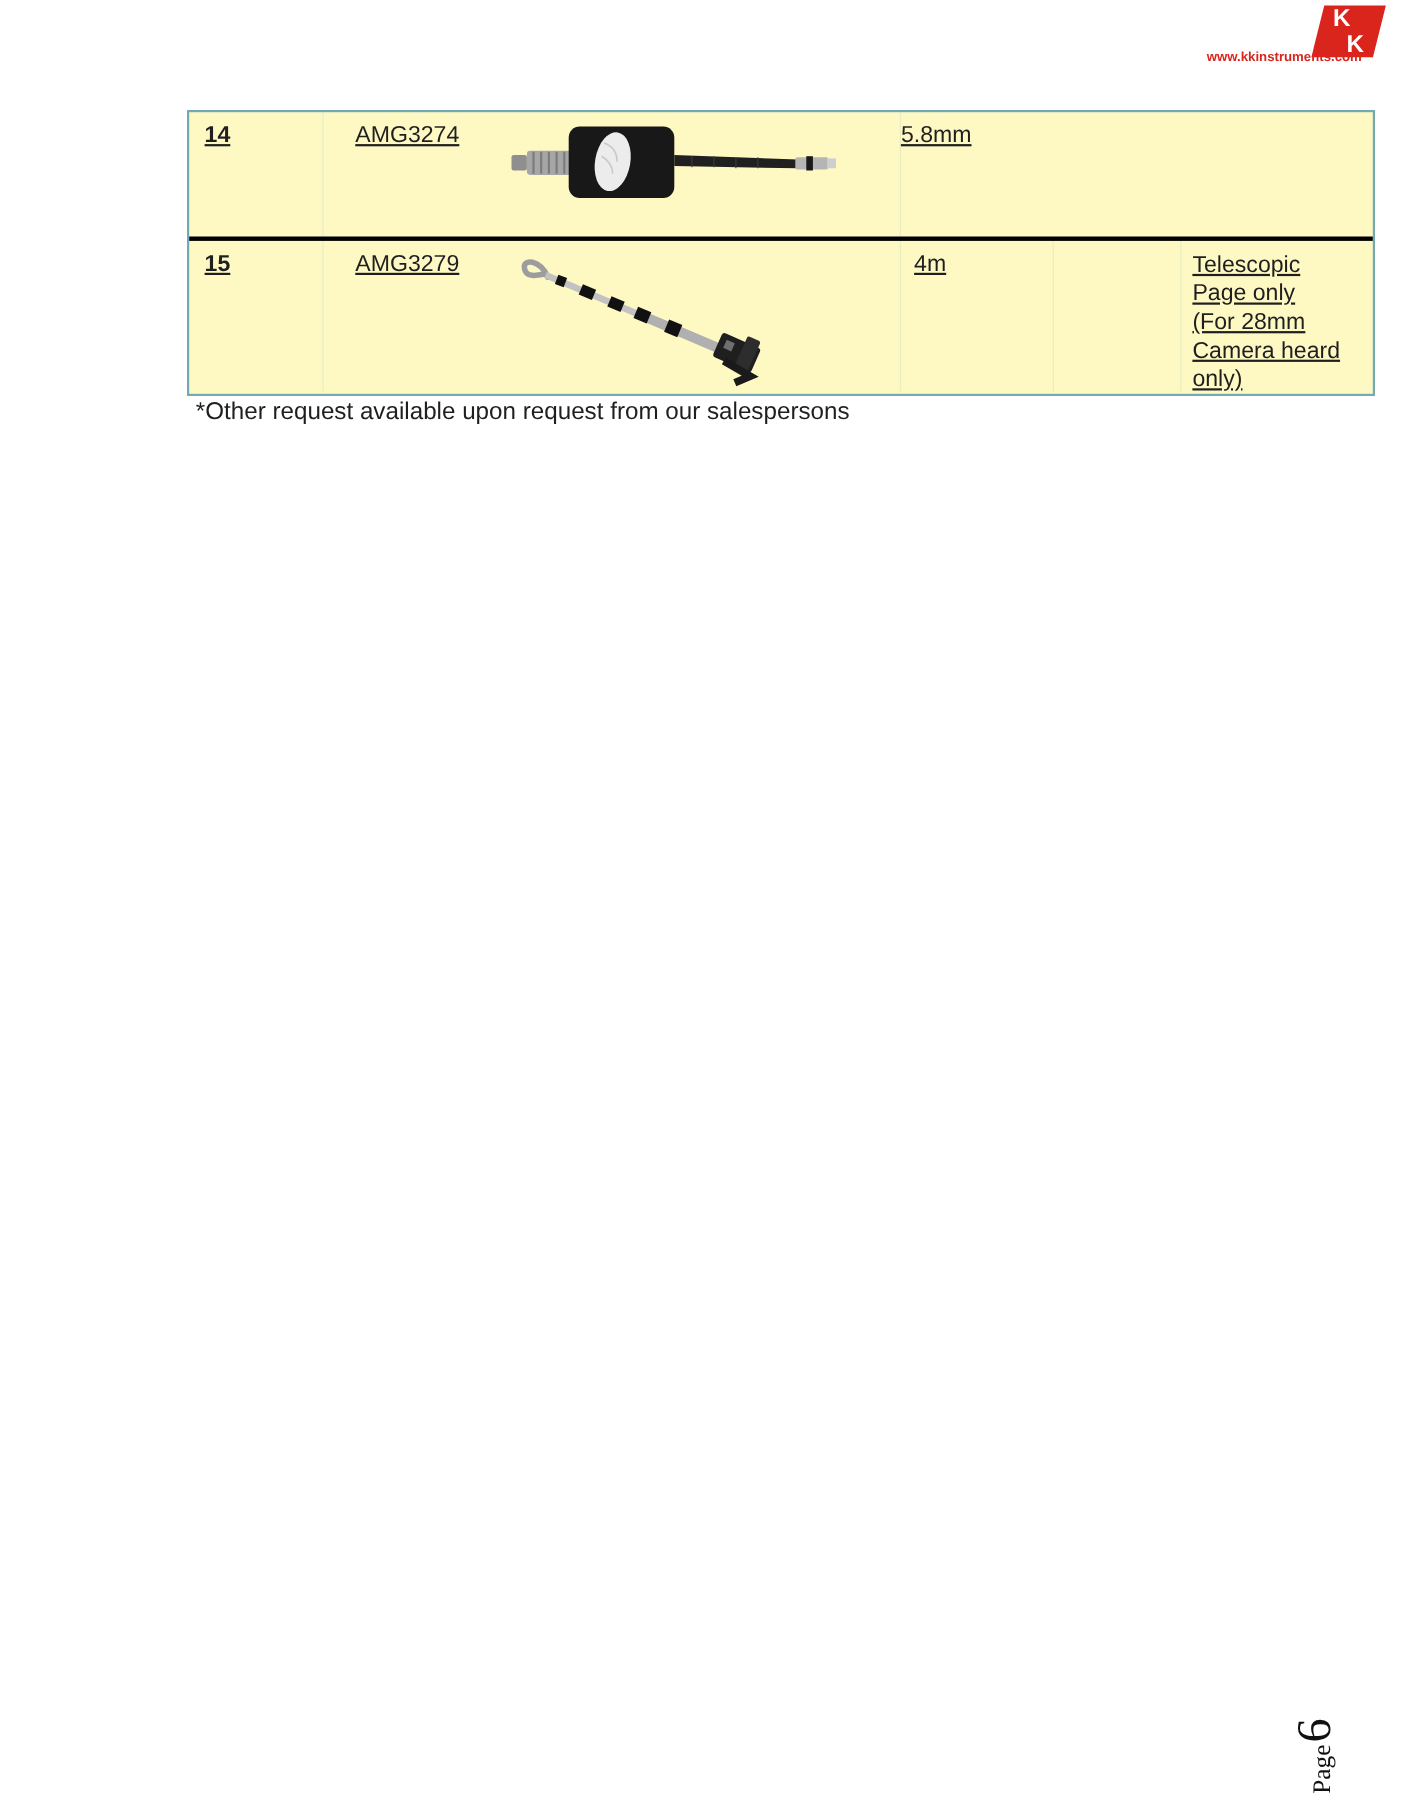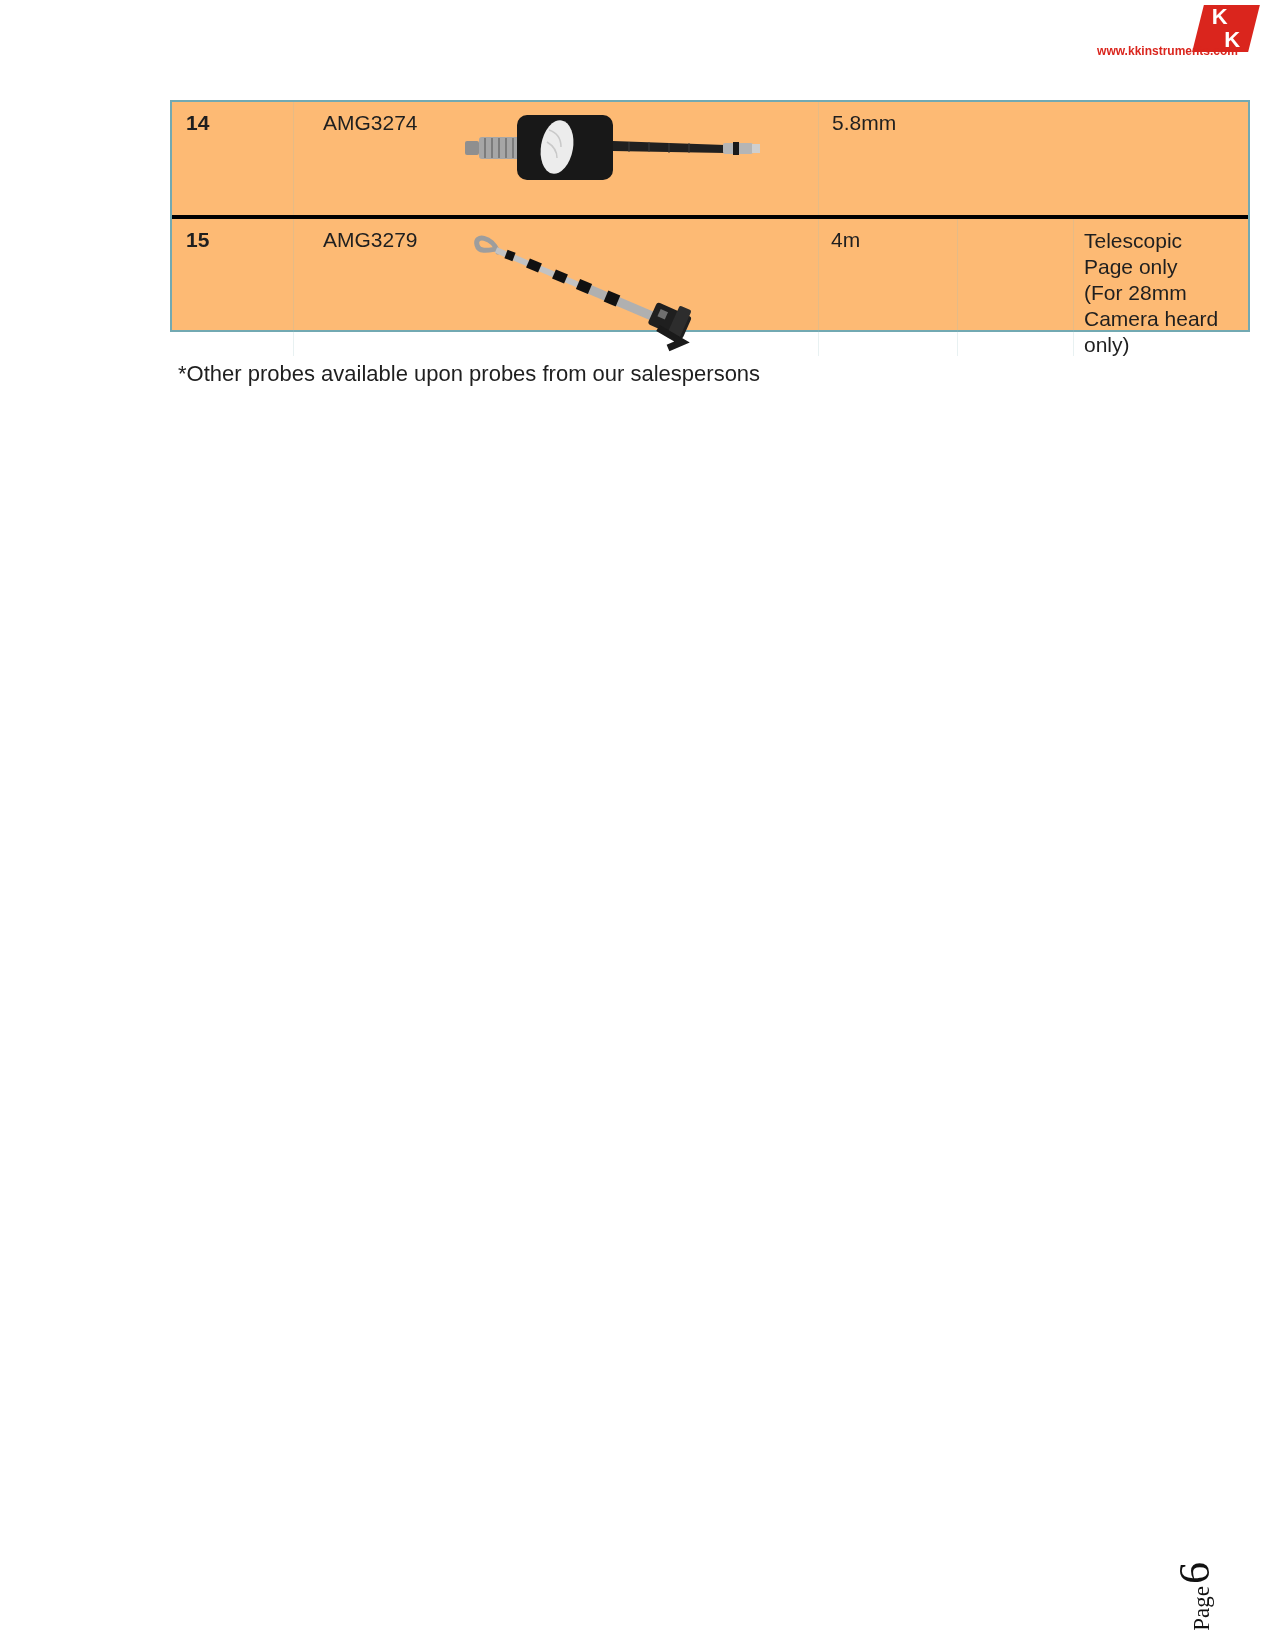--- a/index.html
+++ b/index.html
@@ -29,32 +29,32 @@
     color:#da251d; white-space:nowrap;
   }
   .e-bolt { display:inline-block; vertical-align:-4px; margin:0 1px; }
   .website {
     position:absolute; right:20px; top:42px;
     font-size:12px; font-weight:bold; color:#da251d; letter-spacing:0;
   }
 
   
   .probe-table {
-    position:absolute; left:170px; top:100px; width:1080px; height:232px;
-    border:2px solid #72a9b2; background:#fdba74;
+    position:absolute; left:170px; top:100px; width:1080px; height:260px;
+    border:2px solid #72a9b2; background:#fef9c3;text-decoration:underline;
   }
   .t-row { display:flex; width:100%; position:relative; }
   .t-row.r1 { height:113px; }
   .t-row.r2 { height:141px; border-top:4px solid #000000; }
   .cell { padding-top:9px; font-size:21px; position:relative; }
   .cell + .cell { border-left:1px solid rgba(150,190,196,0.22); }
   .c-no    { flex:0 0 121px; padding-left:14px; font-weight:bold; }
   .c-model { flex:0 0 525px; padding-left:29px; }
   .c-len   { flex:0 0 139px; padding-left:12px; }
-  .c-dia   { flex:0 0 116px; padding-left:13px; }
+  .c-dia   { flex:0 0 116px; padding-left:0; }
   .c-desc  { flex:1 1 auto; padding-left:10px; line-height:26px; white-space:pre-line; }
   .probe-img { position:absolute; }
   .img-14 { left:165px; top:6px; }
   .img-15 { left:172px; top:9px; }
 
   
   .footnote {
     position:absolute; left:178px; top:361px; font-size:22px; color:#1f1f1f;
   }
 
@@ -145,17 +145,17 @@
     <div class="cell c-len">4m</div>
     <div class="cell c-dia"></div>
     <div class="cell c-desc">Telescopic
 Page only
 (For 28mm
 Camera heard
 only)</div>
   </div>
 </div>
 
-<div class="footnote">*Other probes available upon probes from our salespersons</div>
+<div class="footnote">*Other request available upon request from our salespersons</div>
 
 <div class="page-num">
   <span class="pg-label">Page</span><span class="pg-digit">6</span>
 </div>
 
 </body></html>

